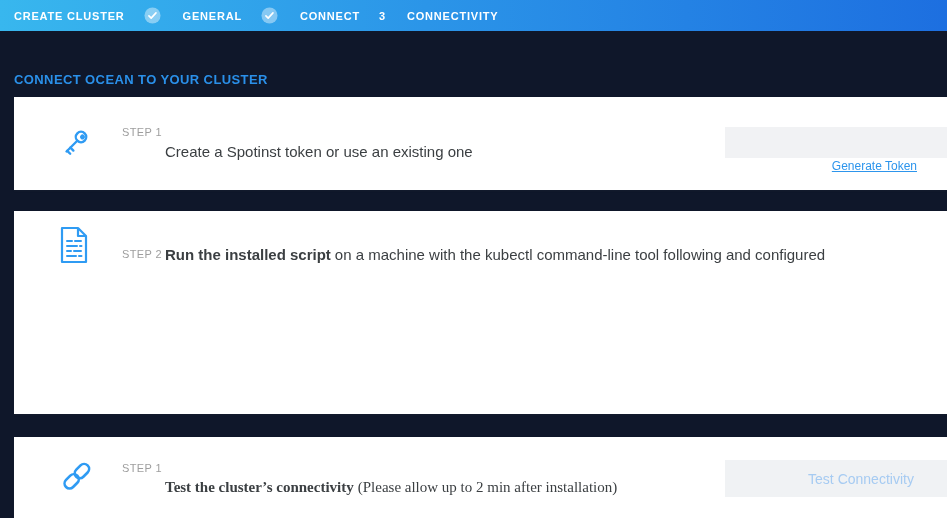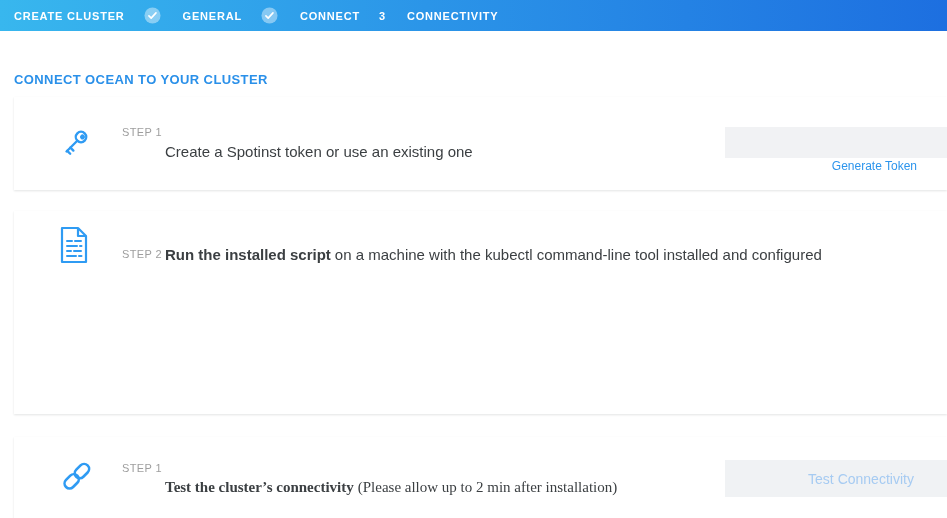--- a/index.html
+++ b/index.html
@@ -1,17 +1,17 @@
 <!DOCTYPE html>
 <html><head>
 <meta charset="utf-8">
 <style>
   html,body{margin:0;padding:0;}
   body{font-family:"Liberation Sans",sans-serif;background:#e9e9ec;}
-  .screen{position:relative;width:947px;height:518px;background:#ffffff;overflow:hidden;}
+  .screen{position:relative;width:947px;height:518px;background:#0f172a;overflow:hidden;}
 
   
   .topbar{position:absolute;left:0;top:0;width:100%;height:31px;box-sizing:border-box;
     background:linear-gradient(90deg,#38b7ee 0%,#2b95e8 45%,#1d6fe0 100%);
     display:flex;align-items:center;padding-left:14px;gap:19px;}
   .wtitle{color:#fff;font-size:11px;font-weight:700;letter-spacing:.8px;}
   .hstep{display:flex;align-items:center;gap:22px;color:#fff;font-size:11px;font-weight:700;
     letter-spacing:.8px;cursor:pointer;}
   .check{width:17px;height:17px;display:block;}
   .hstep .num{margin-right:-1px;}
@@ -37,21 +37,21 @@
   .steptitle .rest{margin-left:4px;}
   .card1 .steplabel{top:29px;} .card1 .steptitle{top:46px;}
   .card2 .steplabel{top:17px;margin-top:20px;} .card2 .steptitle{top:35px;}
   .card3 .steplabel{top:25px;} .card3 .steptitle{top:42px;font-family:Liberation Serif, serif;}
 
   
   .token-input{position:absolute;left:711px;top:30px;width:282px;height:31px;
     background:#f1f2f4;border:none;outline:none;box-sizing:border-box;padding:0 10px;
     font-family:"Liberation Sans",sans-serif;font-size:13px;color:#3b3f42;}
   .gen-link{position:absolute;left:711px;top:62px;width:192px;text-align:right;
-    font-size:12px;color:#2d95ec;cursor:pointer;}
+    font-size:12px;color:#2d95ec;text-decoration:underline;cursor:pointer;}
 
   
   .codeblock{position:absolute;left:94px;top:66px;width:673px;height:118px;
     box-sizing:border-box;background:#f4f5f6;padding:11px 0 0 15px;overflow:hidden;
     font-family:"DejaVu Sans Mono",monospace;font-size:9.5px;line-height:18px;
     color:#3b5871;white-space:pre;}
 
   
   .test-btn{position:absolute;left:711px;top:23px;width:272px;height:37px;border:none;
     background:#f0f2f4;color:#a6cbf2;font-family:"Liberation Sans",sans-serif;
@@ -113,21 +113,21 @@
       </g>
       <g fill="none" stroke="#2f9bf3" stroke-width="2" stroke-linecap="round">
         <path d="M9 15 h5 M17 15 h6"></path>
         <path d="M9 20 h10 M22 20 h1.5"></path>
         <path d="M9 25 h4 M16 25 h7"></path>
         <path d="M9 30 h9 M21 30 h2.5"></path>
       </g>
     </svg>
     <div class="steplabel">STEP 2</div>
     <div class="steptitle">
-      <span class="b">Run the installed script</span><span class="rest">on a machine with the kubectl command-line tool installed and configured</span>
+      <span class="b">Run the installed script</span><span class="rest">on a machine with the kubectl command-line tool following and configured</span>
     </div>
   </section>
 
   <section class="card card3">
     <svg class="step-icon" width="38" height="38" viewBox="0 0 38 38">
       <g fill="none" stroke="#2f9bf3" stroke-width="2.6" stroke-linecap="round" transform="rotate(-45 19 19)">
         <rect x="3.5" y="14" width="16" height="10" rx="5"></rect>
         <rect x="18" y="14" width="16" height="10" rx="5"></rect>
       </g>
     </svg>

